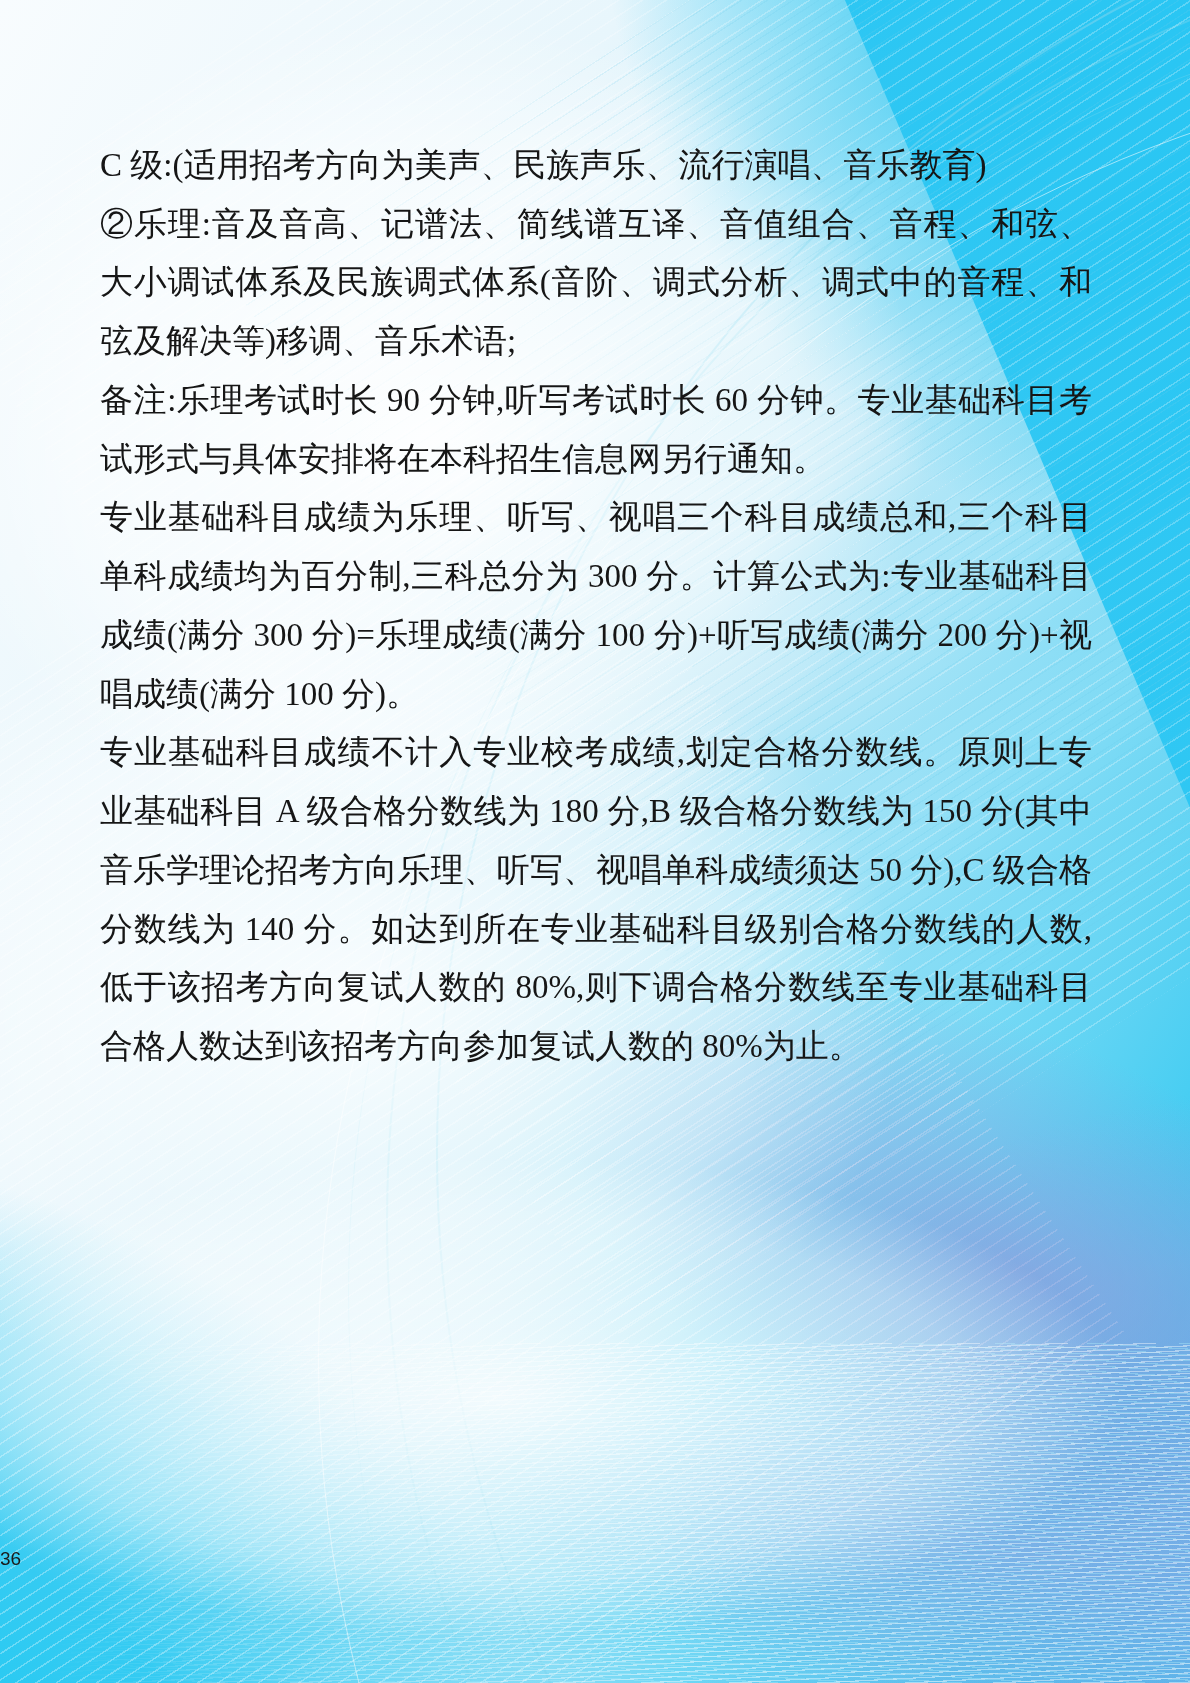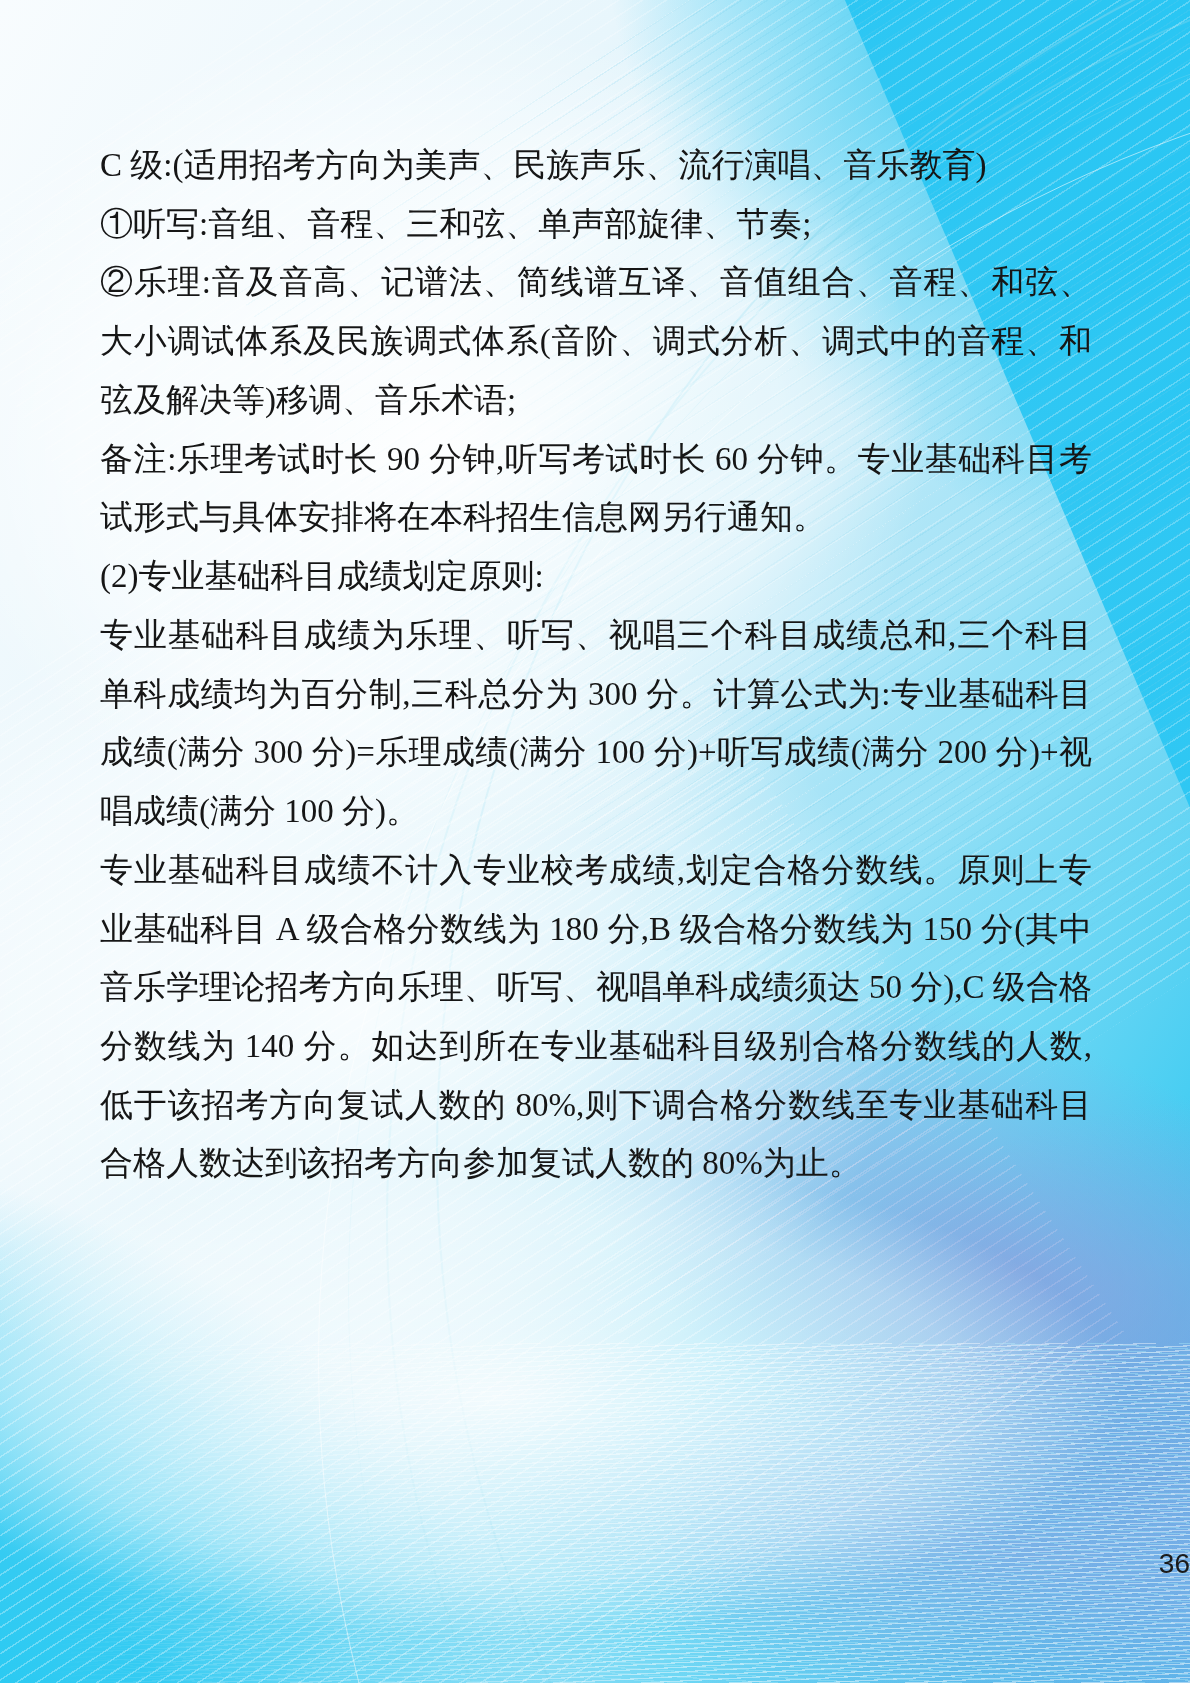--- a/index.html
+++ b/index.html
@@ -78,23 +78,23 @@
     position:absolute;
     left:100px;top:136px;width:992px;
     font-size:33px;line-height:1.78;
     color:#161616;
     text-align:justify;
   }
   .content p{margin:0;}
   .page-number{
     position:absolute;
     left:0;right:0;top:1548px;
-    text-align:right;
+    text-align:left;
     font-family:"Liberation Sans","DejaVu Sans",sans-serif;
-    font-size:28px;
+    font-size:19px;
     color:#1a1a1a;
   }
 </style>
 </head>
 <body>
 
 <div class="page">
 
   <div class="layer wedge-right"></div>
 
@@ -108,23 +108,21 @@
   <div class="layer stripes-bl"></div>
 
   <div class="layer lav1"></div>
   <div class="layer lav2"></div>
 
   <div class="layer waves"></div>
   <div class="layer center-glow"></div>
 
   <div class="content">
     <p>C 级:(适用招考方向为美声、民族声乐、流行演唱、音乐教育)</p>
-    <p>①听写:音组、音程、三和弦、单声部旋律、节奏;</p>
     <p>②乐理:音及音高、记谱法、简线谱互译、音值组合、音程、和弦、大小调试体系及民族调式体系(音阶、调式分析、调式中的音程、和弦及解决等)移调、音乐术语;</p>
     <p>备注:乐理考试时长 90 分钟,听写考试时长 60 分钟。专业基础科目考试形式与具体安排将在本科招生信息网另行通知。</p>
-    <p>(2)专业基础科目成绩划定原则:</p>
     <p>专业基础科目成绩为乐理、听写、视唱三个科目成绩总和,三个科目单科成绩均为百分制,三科总分为 300 分。计算公式为:专业基础科目成绩(满分 300 分)=乐理成绩(满分 100 分)+听写成绩(满分 200 分)+视唱成绩(满分 100 分)。</p>
     <p>专业基础科目成绩不计入专业校考成绩,划定合格分数线。原则上专业基础科目 A 级合格分数线为 180 分,B 级合格分数线为 150 分(其中音乐学理论招考方向乐理、听写、视唱单科成绩须达 50 分),C 级合格分数线为 140 分。如达到所在专业基础科目级别合格分数线的人数,低于该招考方向复试人数的 80%,则下调合格分数线至专业基础科目合格人数达到该招考方向参加复试人数的 80%为止。</p>
   </div>
 
   <div class="page-number">36</div>
 
 </div>
 
 </body></html>

